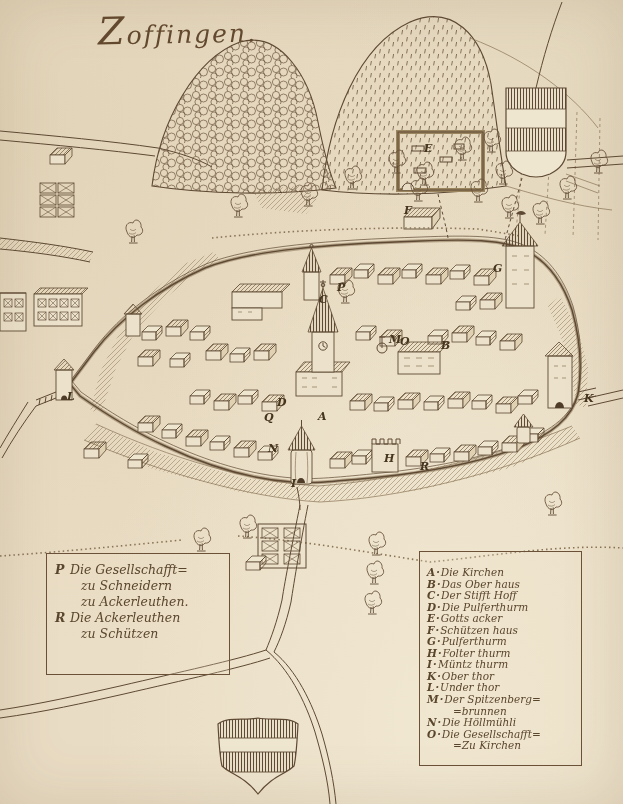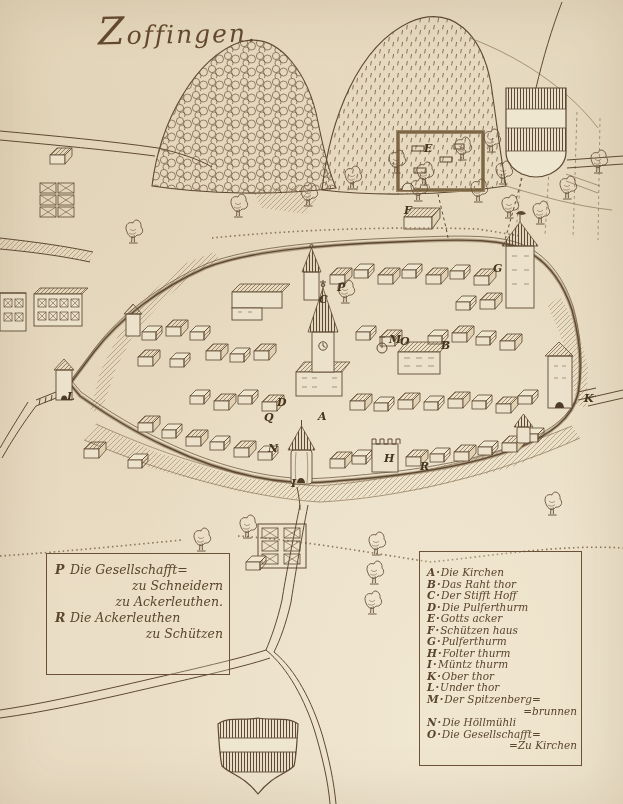--- a/index.html
+++ b/index.html
@@ -23,21 +23,21 @@
     position:absolute;border:1.2px solid #6b5138;background:rgba(238,228,204,.25);
     font-style:italic;color:#5a452d;
   }
   #legend-left{left:46px;top:553px;width:168px;height:108px;padding:8px 6px 4px 8px;
     font-size:12.5px;line-height:16px;}
   #legend-right{left:419px;top:551px;width:150px;height:196px;padding:15px 4px 2px 7px;
     font-size:10.5px;line-height:11.55px;}
   .lrow{white-space:nowrap;font-style:italic;}
   .lrow .ltr{display:inline-block;min-width:11px;font-weight:bold;}
   .lrow .dot::after{content:"\00b7";padding:0 1px;}
-  .sub{padding-left:26px;white-space:nowrap;text-align:right;}
+  .sub{padding-left:26px;white-space:nowrap;}
   svg{position:absolute;left:0;top:0;}
   .ln{fill:none;stroke:#5e4934;stroke-width:1;}
   .ln2{fill:none;stroke:#8a7456;stroke-width:.7;}
   .dash{stroke-dasharray:3 3;}
   .dashf{stroke-dasharray:1.5 3;stroke-width:1.6;}
   .bld{fill:#ece2cb;stroke:#5e4934;stroke-width:.9;}
   .bldd{fill:#e0d2b4;stroke:#5e4934;stroke-width:.9;}
   .roofh{fill:url(#hatchD);stroke:#5e4934;stroke-width:.8;}
   .roofv{fill:url(#hatchV);stroke:#5e4934;stroke-width:.8;}
   .hfill{fill:url(#hatchF);stroke:none;}
@@ -457,21 +457,21 @@
         <div class="sub">zu Schneidern</div>
         <div class="sub">zu Ackerleuthen.</div>
         <div class="lrow"><span class="ltr">R</span><span> Die Ackerleuthen</span></div>
         <div class="sub">zu Schützen</div>
       </div>
   </div>
 
   <div id="legend-right" class="legend">
     <div id="legend-right-rows">
         <div class="lrow"><span class="ltr dot">A</span><span>Die Kirchen</span></div>
-        <div class="lrow"><span class="ltr dot">B</span><span>Das Raht thor</span></div>
+        <div class="lrow"><span class="ltr dot">B</span><span>Das Ober haus</span></div>
         <div class="lrow"><span class="ltr dot">C</span><span>Der Stifft Hoff</span></div>
         <div class="lrow"><span class="ltr dot">D</span><span>Die Pulferthurm</span></div>
         <div class="lrow"><span class="ltr dot">E</span><span>Gotts acker</span></div>
         <div class="lrow"><span class="ltr dot">F</span><span>Schützen haus</span></div>
         <div class="lrow"><span class="ltr dot">G</span><span>Pulferthurm</span></div>
         <div class="lrow"><span class="ltr dot">H</span><span>Folter thurm</span></div>
         <div class="lrow"><span class="ltr dot">I</span><span>Müntz thurm</span></div>
         <div class="lrow"><span class="ltr dot">K</span><span>Ober thor</span></div>
         <div class="lrow"><span class="ltr dot">L</span><span>Under thor</span></div>
         <div class="lrow"><span class="ltr dot">M</span><span>Der Spitzenberg=</span></div>

